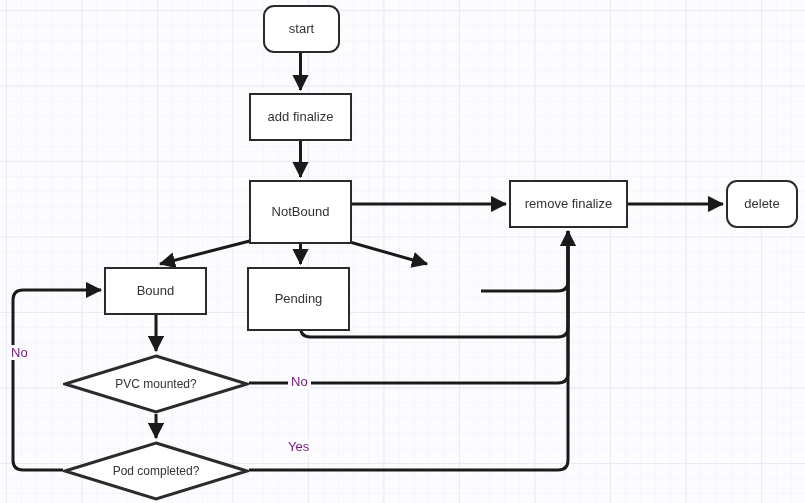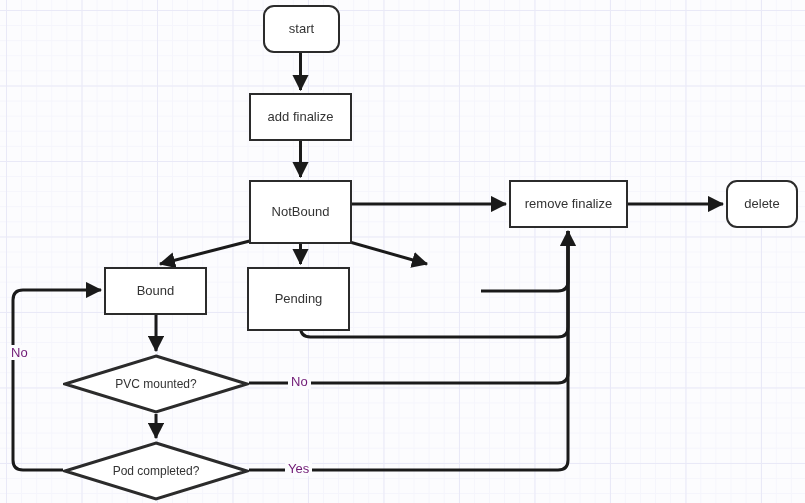--- a/index.html
+++ b/index.html
@@ -153,15 +153,15 @@
 
   <div class="diamond-wrap" style="left:63px; top:441px; width:186px; height:60px;">
     <svg width="186" height="60" viewBox="0 0 186 60" xmlns="http://www.w3.org/2000/svg">
       <polygon points="93,2 184,30 93,58 2,30" fill="#ffffff" stroke="#2b2b2b" stroke-width="3" stroke-linejoin="miter"></polygon>
     </svg>
     <div class="diamond-label">Pod completed?</div>
   </div>
 
   <div class="edge-label" style="left:8px; top:345px;">No</div>
   <div class="edge-label" style="left:288px; top:374px;">No</div>
-  <div class="edge-label" style="left:285px; top:461px;">Yes</div>
+  <div class="edge-label" style="left:285px; top:439px;">Yes</div>
 
 </div>
 
 </body></html>

